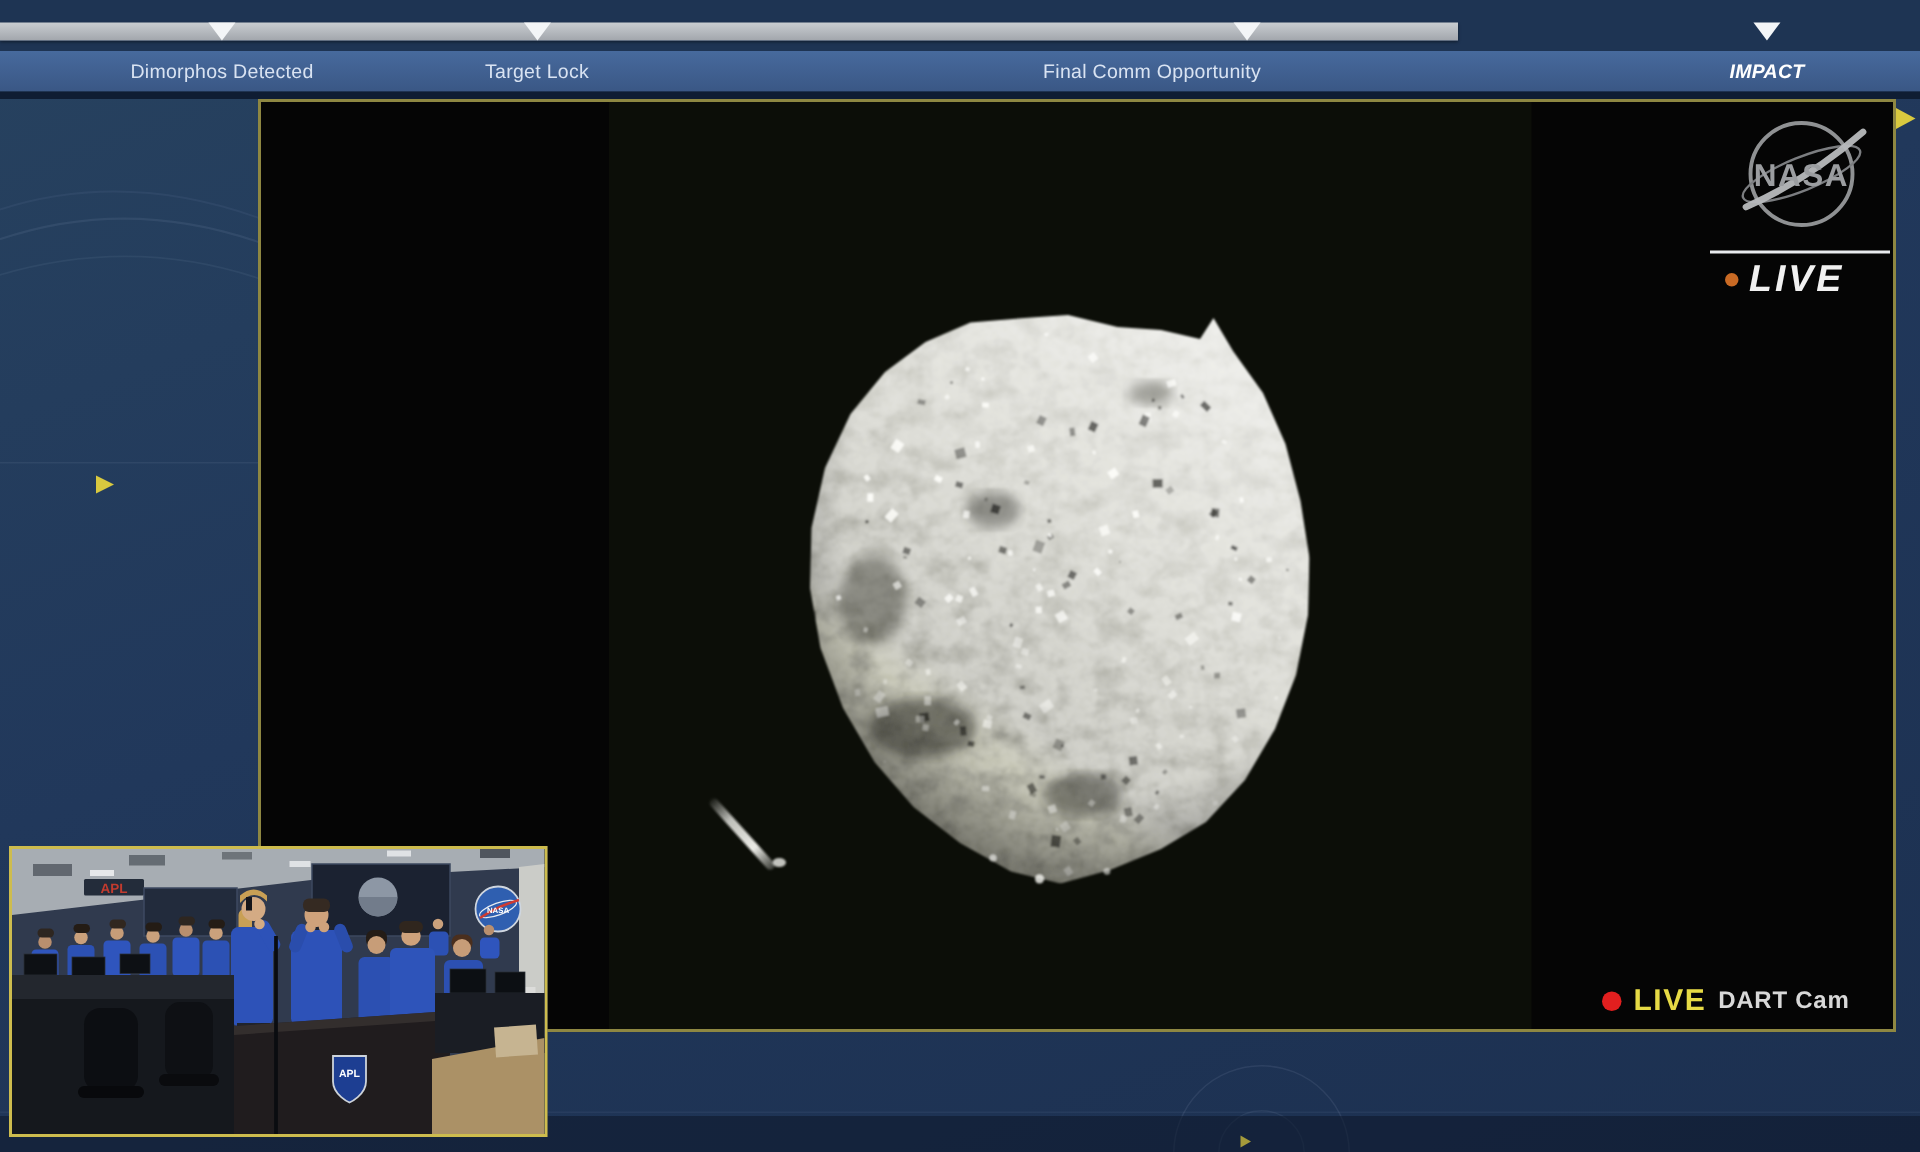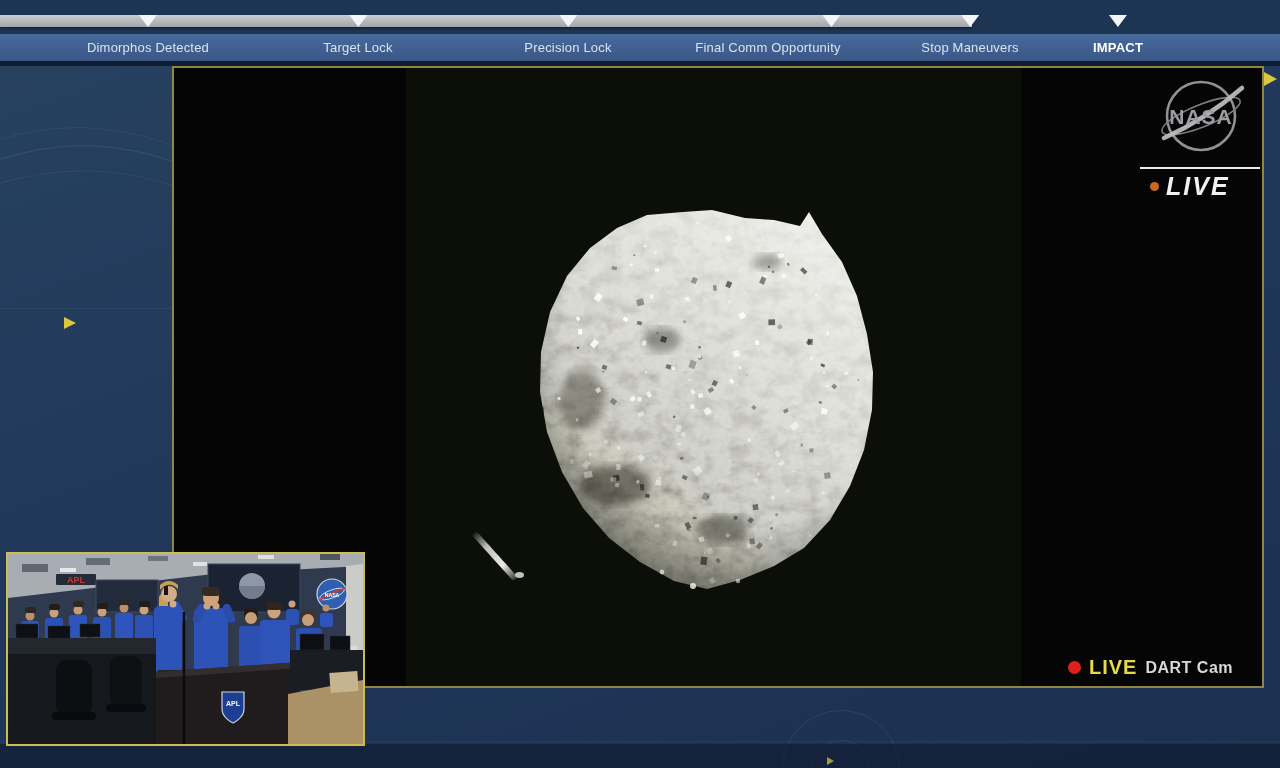--- a/index.html
+++ b/index.html
@@ -48,21 +48,21 @@
   .live-dot{width:9px;height:9px;border-radius:50%;background:#c96a24;}
   .live-text{font-size:25px;font-style:italic;font-weight:800;color:#f1f1f1;letter-spacing:2px;}
 
   
   .cam-row{position:absolute;left:894px;top:588px;display:flex;align-items:center;gap:8px;}
   .cam-dot{width:13px;height:13px;border-radius:50%;background:#e21f1f;}
   .cam-live{font-size:20px;font-weight:800;color:#e6da45;letter-spacing:1px;}
   .cam-name{font-size:16px;font-weight:600;color:#d8d8d8;letter-spacing:.5px;}
 
   
-  .pip{position:absolute;left:6px;top:552px;width:355px;height:190px;z-index:30;
+  .pip{position:absolute;left:6px;top:564px;width:355px;height:190px;z-index:30;
        border:2px solid #cdbc4e;background:#2e3545;}
 </style>
 </head>
 <body>
 
 <div class="stage">
 
   <svg class="abs" style="left:0;top:70px;" width="190" height="240">
     <path d="M-15,95 Q85,55 190,98" fill="none" stroke="rgba(170,190,220,.10)" stroke-width="1.4"></path>
     <path d="M-15,75 Q80,38 185,80" fill="none" stroke="rgba(170,190,220,.07)" stroke-width="1.2"></path>
@@ -84,33 +84,25 @@
   <div class="tl-progress"></div>
 
   <div class="milestone" style="left:358px;">
     <div class="tri"></div>
     <div class="lbl">Target Lock</div>
   </div>
   <div class="milestone" style="left:148px;">
     <div class="tri"></div>
     <div class="lbl">Dimorphos Detected</div>
   </div>
-  <div class="milestone" style="left:568px;">
-    <div class="tri"></div>
-    <div class="lbl">Precision Lock</div>
-  </div>
   <div class="milestone" style="left:768px;align-items:flex-end;">
     <div class="tri"></div>
     <div class="lbl">Final Comm Opportunity</div>
   </div>
-  <div class="milestone" style="left:970px;">
-    <div class="tri"></div>
-    <div class="lbl">Stop Maneuvers</div>
-  </div>
-  <div class="milestone" style="left:1118px;">
+  <div class="milestone" style="left:1178px;font-style:italic;">
     <div class="tri"></div>
     <div class="lbl em">IMPACT</div>
   </div>
 
   <div class="frame">
     <div class="feed"></div>
 
     <svg class="abs" style="left:338px;top:132px;" width="370" height="400" viewBox="0 0 370 400">
       <defs>
         <clipPath id="blobClip">

